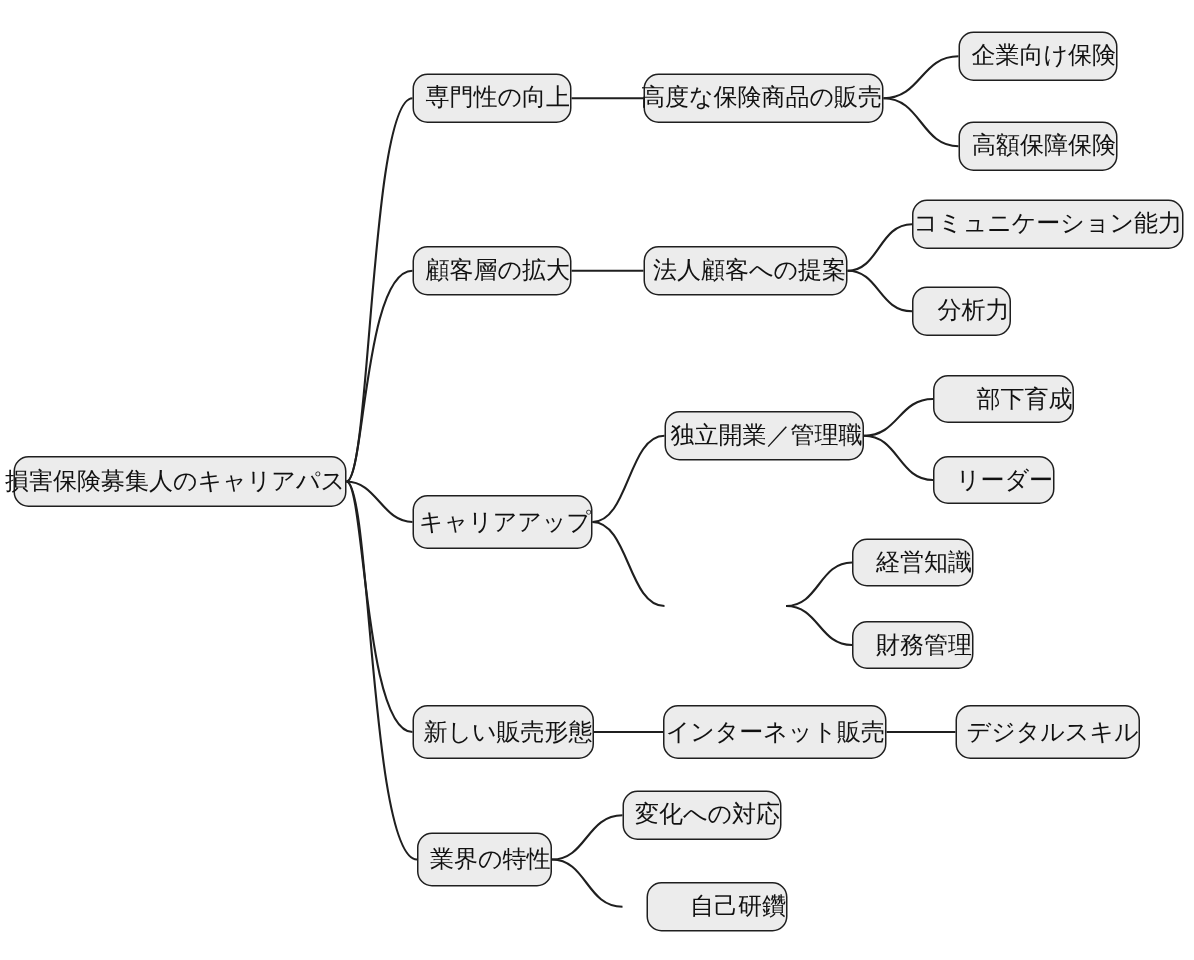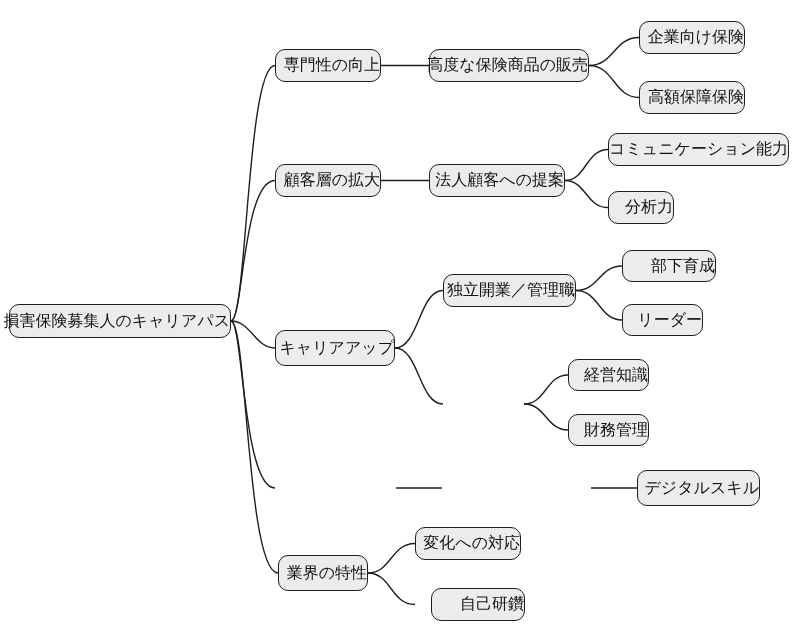--- a/index.html
+++ b/index.html
@@ -103,20 +103,26 @@
   <div class="node" style="left:622px;top:304px;width:81px;height:32px">
     <span>リーダー</span>
   </div>
   <div class="node" style="left:568px;top:359px;width:81px;height:32px">
     <span>経営知識</span>
   </div>
   <div class="node" style="left:568px;top:414px;width:81px;height:32px">
     <span>財務管理</span>
   </div>
 
+  <div class="node" style="left:275px;top:470px;width:121px;height:36px">
+    <span>新しい販売形態</span>
+  </div>
+  <div class="node" style="left:442px;top:470px;width:149px;height:36px">
+    <span>インターネット販売</span>
+  </div>
   <div class="node" style="left:637px;top:470px;width:123px;height:36px">
     <span>デジタルスキル</span>
   </div>
 
   <div class="node" style="left:278px;top:555px;width:90px;height:36px">
     <span>業界の特性</span>
   </div>
   <div class="node" style="left:415px;top:527px;width:106px;height:33px">
     <span>変化への対応</span>
   </div>

